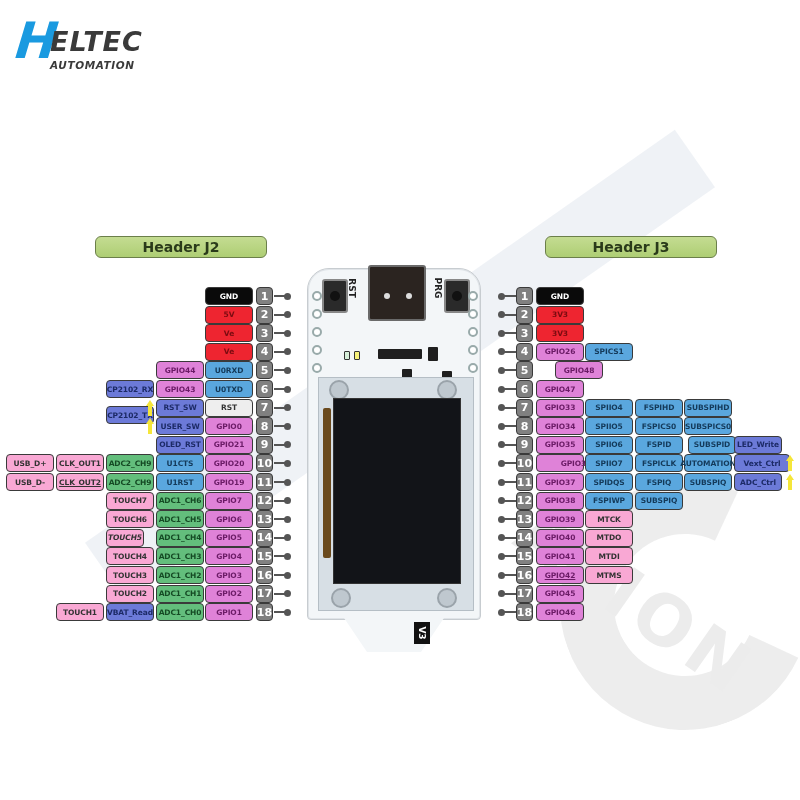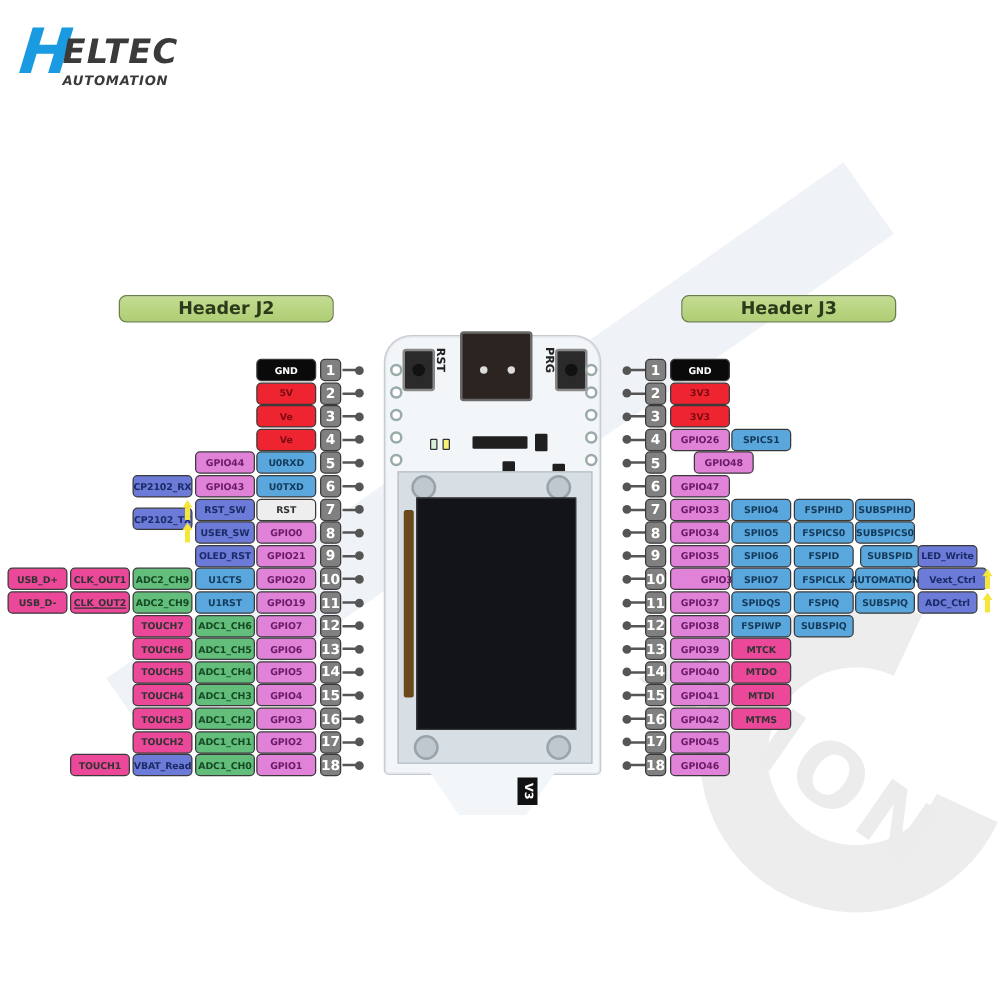--- a/index.html
+++ b/index.html
@@ -29,21 +29,21 @@
   .num { position:absolute; top:0; width:17px; height:18px; border-radius:4px; background:#808080; border:1.5px solid #3a3a3a; color:#fff; font-family:"DejaVu Sans", sans-serif; font-weight:bold; font-size:11px; display:flex; align-items:center; justify-content:center; }
   .lead { position:absolute; top:8px; height:2px; width:12px; background:#555; }
   .dot { position:absolute; top:5.5px; width:7px; height:7px; border-radius:50%; background:#555; }
 
   .c-gnd { background:#0a0a0a; color:#ffffff; }
   .c-pwr { background:#ee2530; color:#7a0b10; }
   .c-gpio { background:#df82d8; color:#6b1b66; }
   .c-uart { background:#5aa7de; color:#143a5a; }
   .c-cp { background:#6c7ad8; color:#1c2a66; }
   .c-adc { background:#63be7c; color:#154a24; }
-  .c-white { background:#ec4899; color:#333; }
+  .c-white { background:#f9a8d4; color:#333; }
   .c-grey { background:#eeeeee; color:#333; }
   .c-spi { background:#5aa7de; color:#143a5a; }
 
   .arrow { position:absolute; width:8px; height:16px; }
   .arrow::before { content:""; position:absolute; left:0; top:0; width:0; height:0; border-left:4px solid transparent; border-right:4px solid transparent; border-bottom:6px solid #f5e63a; }
   .arrow::after { content:""; position:absolute; left:2px; top:6px; width:4px; height:10px; background:#f5e63a; }
 
   
   .board { position:absolute; left:307px; top:268px; width:174px; height:352px; background:#f3f6f8; border:1px solid #c7ccd0; border-radius:22px 22px 4px 4px; box-shadow: 0 0 0 1px #e0e4e8 inset; }
   .usb { position:absolute; left:60px; top:-4px; width:58px; height:56px; background:#2b2420; border:2px solid #6a6a6a; border-radius:3px; }
@@ -216,21 +216,21 @@
       <div class="cell c-gpio" style="left: 205px; width: 48px;">GPIO6</div>
       <div class="cell c-adc" style="left: 156px; width: 48px;">ADC1_CH5</div>
       <div class="cell c-white" style="left: 106px; width: 48px;">TOUCH6</div>
       <div class="num" style="left: 256px;">13</div>
       <div class="lead" style="left: 274px;"></div>
       <div class="dot" style="left: 284px;"></div>
     </div>
     <div class="row" style="left: 0px; top: 528.8px; width: 300px;">
       <div class="cell c-gpio" style="left: 205px; width: 48px;">GPIO5</div>
       <div class="cell c-adc" style="left: 156px; width: 48px;">ADC1_CH4</div>
-      <div class="cell c-white" style="left: 106px; width: 48px;">TOUCH5</div>
+      <div class="cell c-white" style="left: 106px; width: 38px; font-style: italic;">TOUCH5</div>
       <div class="num" style="left: 256px;">14</div>
       <div class="lead" style="left: 274px;"></div>
       <div class="dot" style="left: 284px;"></div>
     </div>
     <div class="row" style="left: 0px; top: 547.4px; width: 300px;">
       <div class="cell c-gpio" style="left: 205px; width: 48px; text-align: right;">GPIO4</div>
       <div class="cell c-adc" style="left: 156px; width: 48px;">ADC1_CH3</div>
       <div class="cell c-white" style="left: 106px; width: 48px;">TOUCH4</div>
       <div class="num" style="left: 256px;">15</div>
       <div class="lead" style="left: 274px;"></div>
@@ -375,21 +375,21 @@
       <div class="dot" style="left: 498px;"></div>
       <div class="lead" style="left: 504px;"></div>
       <div class="num" style="left: 516px;">15</div>
       <div class="cell c-gpio" style="left: 536px; width: 48px;">GPIO41</div>
       <div class="cell c-white" style="left: 585px; width: 48px;">MTDI</div>
     </div>
     <div class="row" style="left: 0px; top: 566px; width: 800px;">
       <div class="dot" style="left: 498px;"></div>
       <div class="lead" style="left: 504px;"></div>
       <div class="num" style="left: 516px;">16</div>
-      <div class="cell c-gpio" style="left: 536px; width: 48px;">GPIO42</div>
+      <div class="cell c-gpio" style="left: 536px; width: 48px; text-decoration: underline;">GPIO42</div>
       <div class="cell c-white" style="left: 585px; width: 48px;">MTMS</div>
     </div>
     <div class="row" style="left: 0px; top: 584.6px; width: 800px;">
       <div class="dot" style="left: 498px;"></div>
       <div class="lead" style="left: 504px;"></div>
       <div class="num" style="left: 516px;">17</div>
       <div class="cell c-gpio" style="left: 536px; width: 48px;">GPIO45</div>
     </div>
     <div class="row" style="left: 0px; top: 603.2px; width: 800px;">
       <div class="dot" style="left: 498px;"></div>

